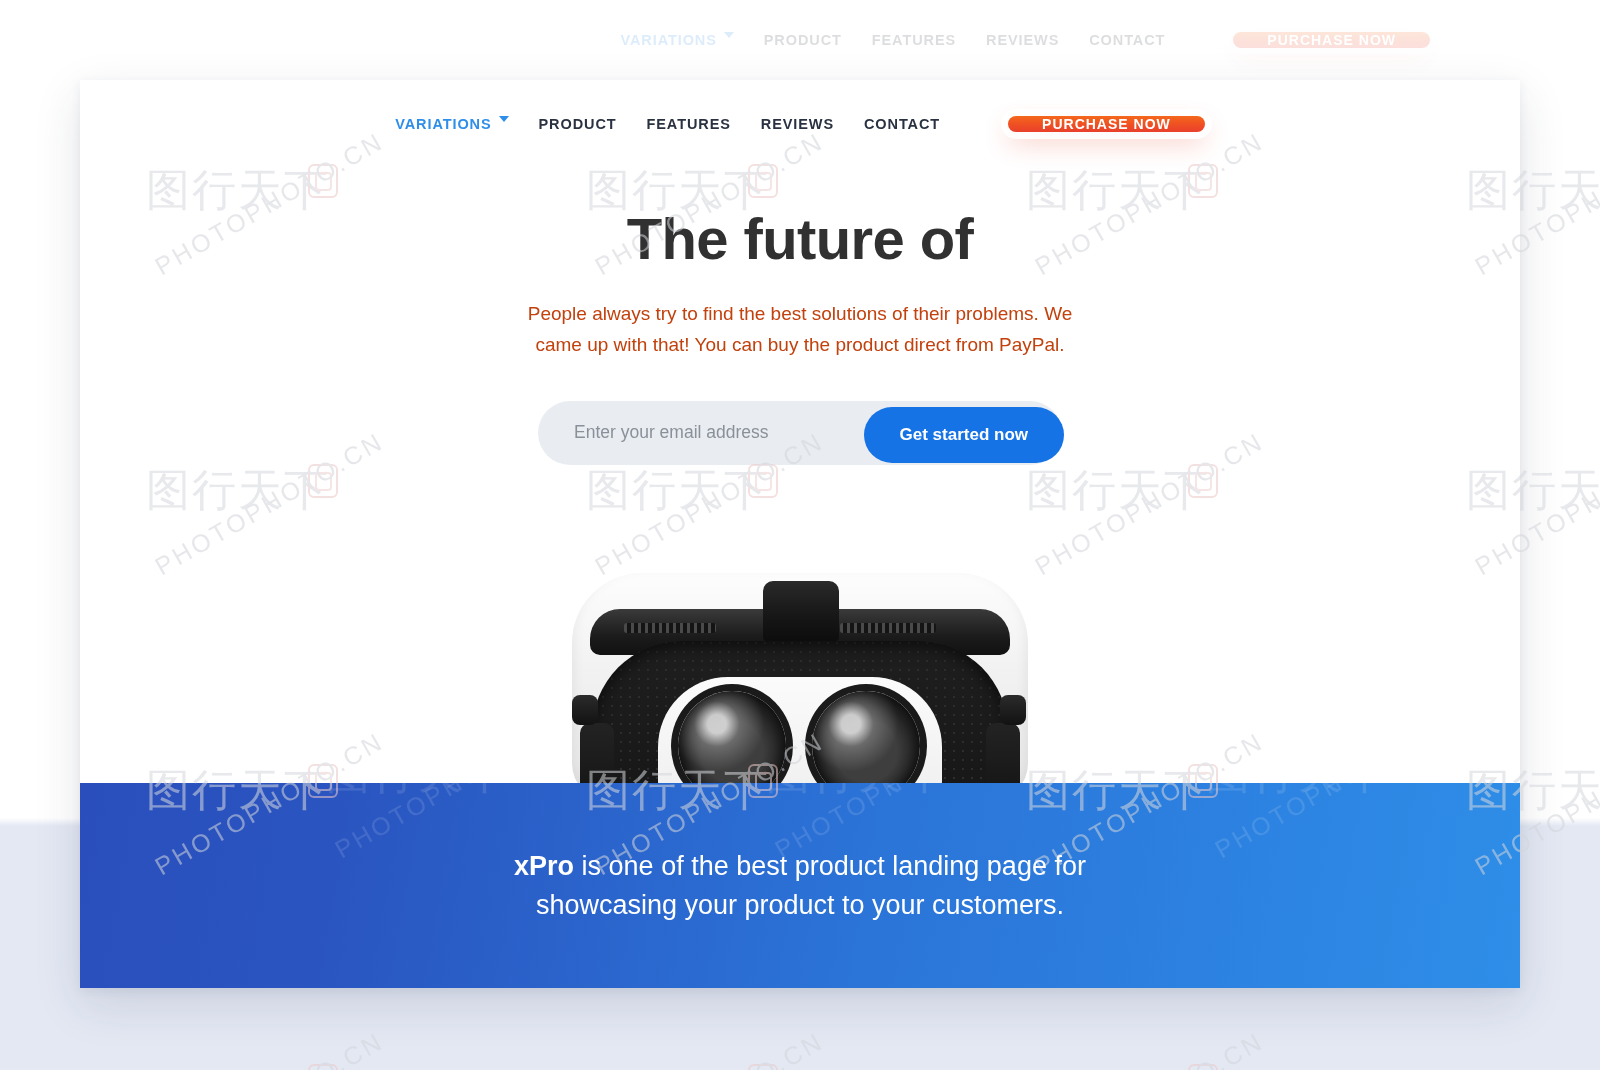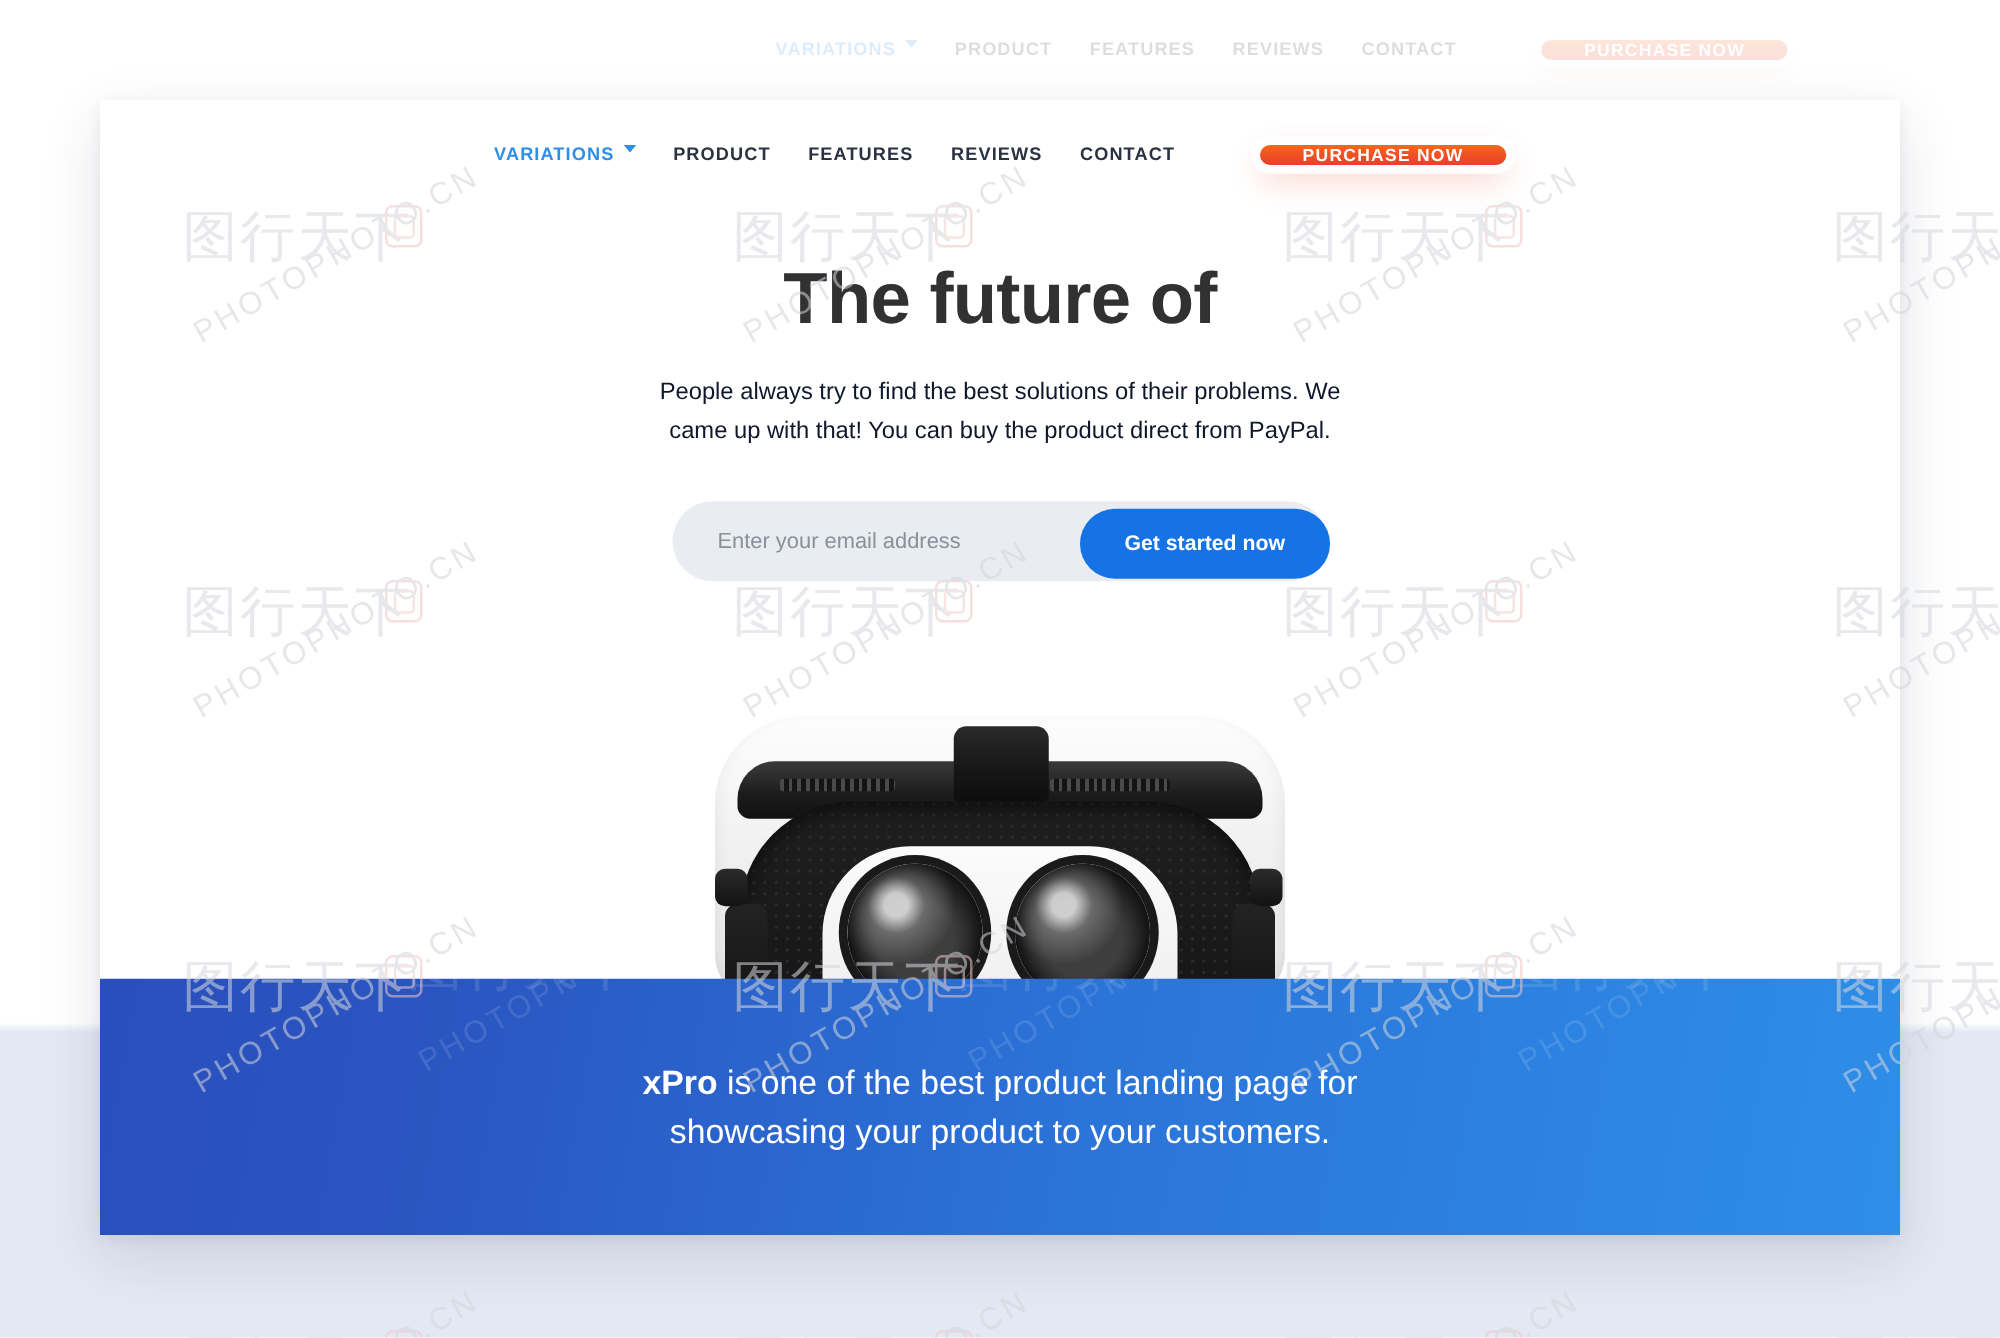--- a/index.html
+++ b/index.html
@@ -167,21 +167,21 @@
     line-height: 1.07;
     font-weight: 700;
     color: #313131;
     letter-spacing: -.6px;
   }
   .hero-sub {
     margin: 29px auto 0;
     max-width: 560px;
     font-size: 19px;
     line-height: 1.62;
-    color: #0f172a;
+    color: #c2410c;
     font-weight: 400;
   }
 
   
   .signup {
     position: relative;
     margin: 40px auto 0;
     width: 524px;
     height: 64px;
     background: #e9edf2;

